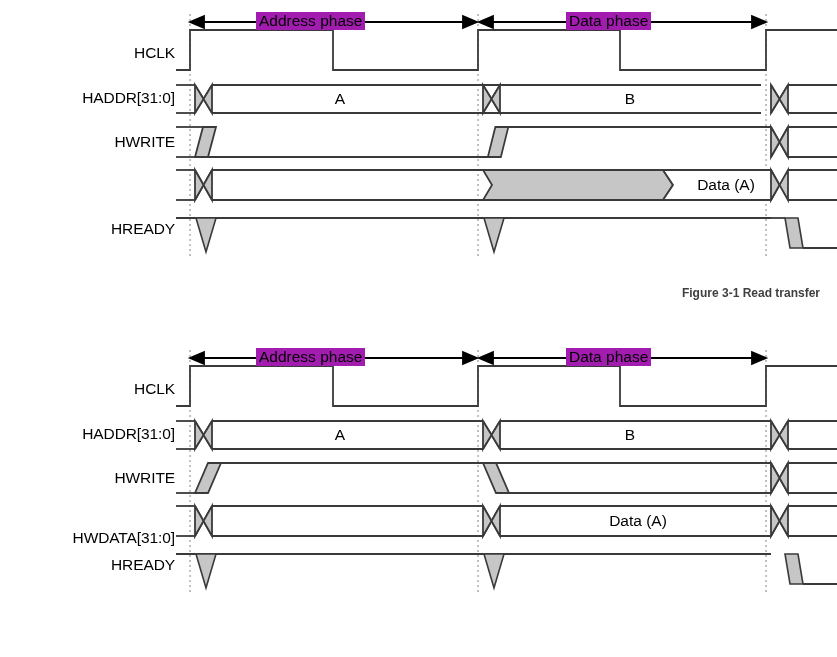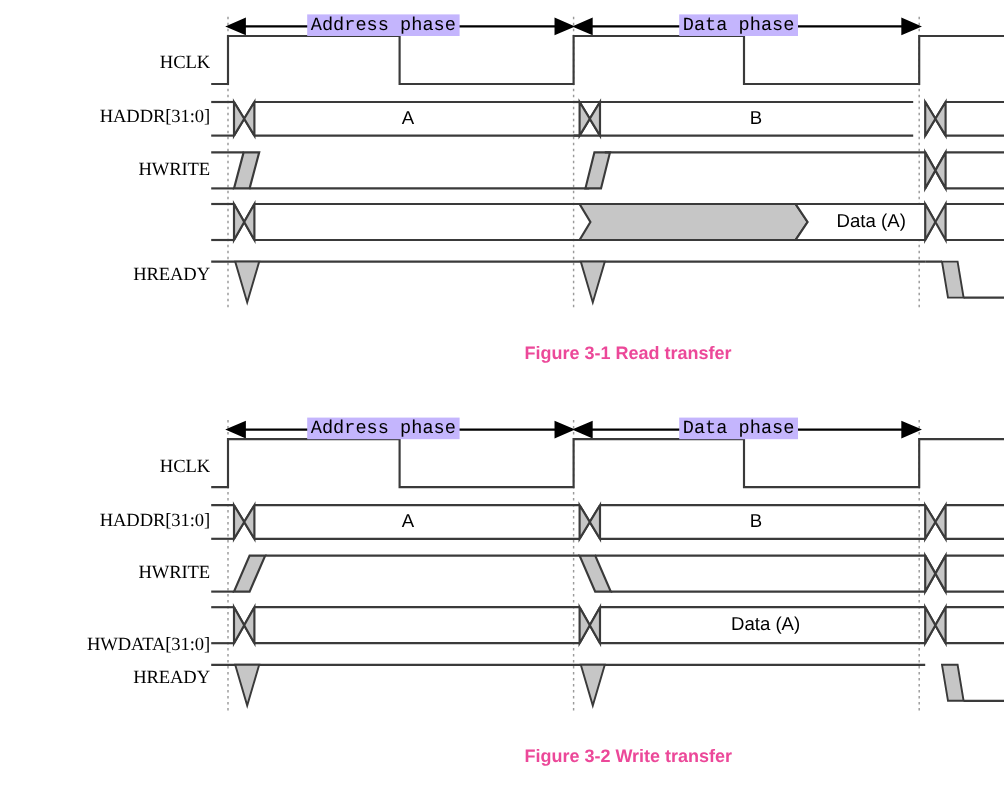--- a/index.html
+++ b/index.html
@@ -24,51 +24,51 @@
 
   .wave-svg {
     display: block;
     position: absolute;
     left: 0;
     top: 0;
   }
   .sig-label {
     position: absolute;
     text-align: right;
-    font-family: Liberation Serif, serif;
+    font-family: Liberation Sans, sans-serif;
     font-size: 15.5px;
     color: #000000;
     white-space: nowrap;
     letter-spacing: -0.1px;
   }
   .phase-label {
     position: absolute;
-    font-family: Liberation Mono, monospace;
+    font-family: Liberation Sans, sans-serif;
     font-size: 15.5px;
     color: #000000;
-    background: #c4b5fd;
+    background: #a21caf;
     padding: 0 3px;
     white-space: nowrap;
   }
   .bus-value {
     position: absolute;
     font-family: "Liberation Sans", sans-serif;
     font-size: 15.5px;
     color: #000000;
     white-space: nowrap;
     text-align: center;
   }
   .caption {
     position: absolute;
     font-family: "Liberation Sans", sans-serif;
-    font-size: 15px;
+    font-size: 12px;
     font-weight: bold;
-    color: #ec4899;
-    white-space: nowrap;
-    text-align: left;
+    color: #404040;
+    white-space: nowrap;
+    text-align: right;
   }
 </style>
 </head>
 <body>
 
 <div class="figure" id="figure-read">
 
   <span class="sig-label" style="left:20px; top:44px; width:155px;">HCLK</span>
   <span class="sig-label" style="left:20px; top:89px; width:155px;">HADDR[31:0]</span>
   <span class="sig-label" style="left:20px; top:133px; width:155px;">HWRITE</span>
@@ -280,14 +280,13 @@
     </g>
   </svg>
 
   <span class="phase-label" style="left:256px; top:18px;">Address phase</span>
   <span class="phase-label" style="left:566px; top:18px;">Data phase</span>
 
   <span class="bus-value" style="left:300px; top:96px; width:80px;">A</span>
   <span class="bus-value" style="left:590px; top:96px; width:80px;">B</span>
   <span class="bus-value" style="left:588px; top:182px; width:100px;">Data (A)</span>
 
-  <span class="caption" style="left:437px; top:292px; width:383px;">Figure 3-2 Write transfer</span>
 </div>
 
 </body></html>

